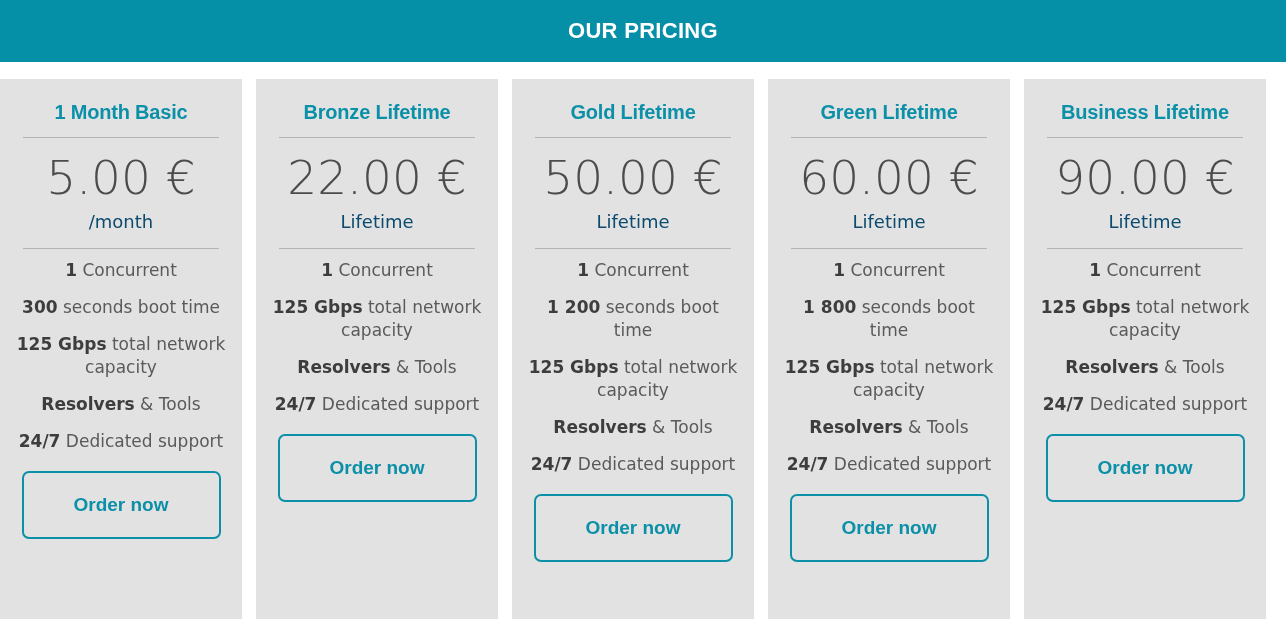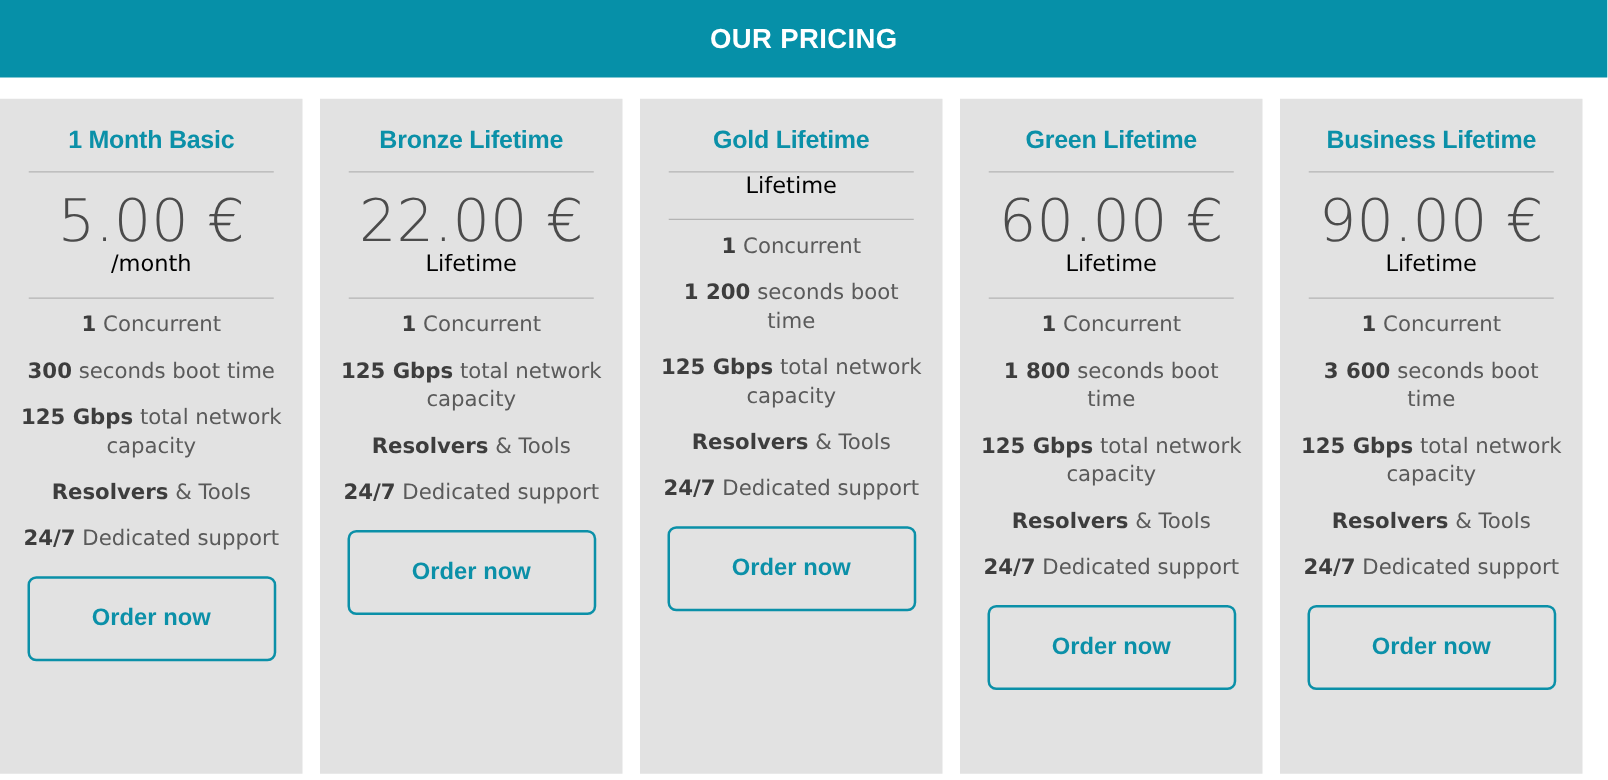--- a/index.html
+++ b/index.html
@@ -73,24 +73,25 @@
     color: #4b4b4b;
     font-family: "DejaVu Sans", sans-serif;
     font-weight: 300;
     font-size: 47px;
     line-height: 1.0;
     margin-top: 16px;
     text-align: center;
     white-space: nowrap;
   }
   .card-period {
-    color: #000000;
+    color: #0c4a6e;
     font-family: "DejaVu Sans", sans-serif;
     font-weight: 400;
     font-size: 18px;
+    margin-top: 10px;
     text-align: center;
   }
 
   .features {
     margin-top: 10px;
     width: 100%;
     display: flex;
     flex-direction: column;
     align-items: center;
   }
@@ -161,20 +162,21 @@
         <div class="feature-item"><span class="strong">125 Gbps</span><span> total network capacity</span></div>
         <div class="feature-item"><span class="strong">Resolvers</span><span> &amp; Tools</span></div>
         <div class="feature-item"><span class="strong">24/7</span><span> Dedicated support</span></div>
       </div>
     <div class="order-button">Order now</div>
   </div>
 
   <div class="pricing-card">
     <div class="card-title">Gold Lifetime</div>
     <div class="divider"></div>
+    <div class="card-price">50.00 €</div>
     <div class="card-period">Lifetime</div>
     <div class="divider lower"></div>
     <div class="features">
         <div class="feature-item"><span class="strong">1</span><span> Concurrent</span></div>
         <div class="feature-item"><span class="strong">1 200</span><span> seconds boot time</span></div>
         <div class="feature-item"><span class="strong">125 Gbps</span><span> total network capacity</span></div>
         <div class="feature-item"><span class="strong">Resolvers</span><span> &amp; Tools</span></div>
         <div class="feature-item"><span class="strong">24/7</span><span> Dedicated support</span></div>
       </div>
     <div class="order-button">Order now</div>
@@ -197,20 +199,19 @@
   </div>
 
   <div class="pricing-card">
     <div class="card-title">Business Lifetime</div>
     <div class="divider"></div>
     <div class="card-price">90.00 €</div>
     <div class="card-period">Lifetime</div>
     <div class="divider lower"></div>
     <div class="features">
         <div class="feature-item"><span class="strong">1</span><span> Concurrent</span></div>
-        <div class="feature-item"><span class="strong">3 600</span><span> seconds boot time</span></div>
         <div class="feature-item"><span class="strong">125 Gbps</span><span> total network capacity</span></div>
         <div class="feature-item"><span class="strong">Resolvers</span><span> &amp; Tools</span></div>
         <div class="feature-item"><span class="strong">24/7</span><span> Dedicated support</span></div>
       </div>
     <div class="order-button">Order now</div>
   </div>
 </div>
 
 </body></html>

